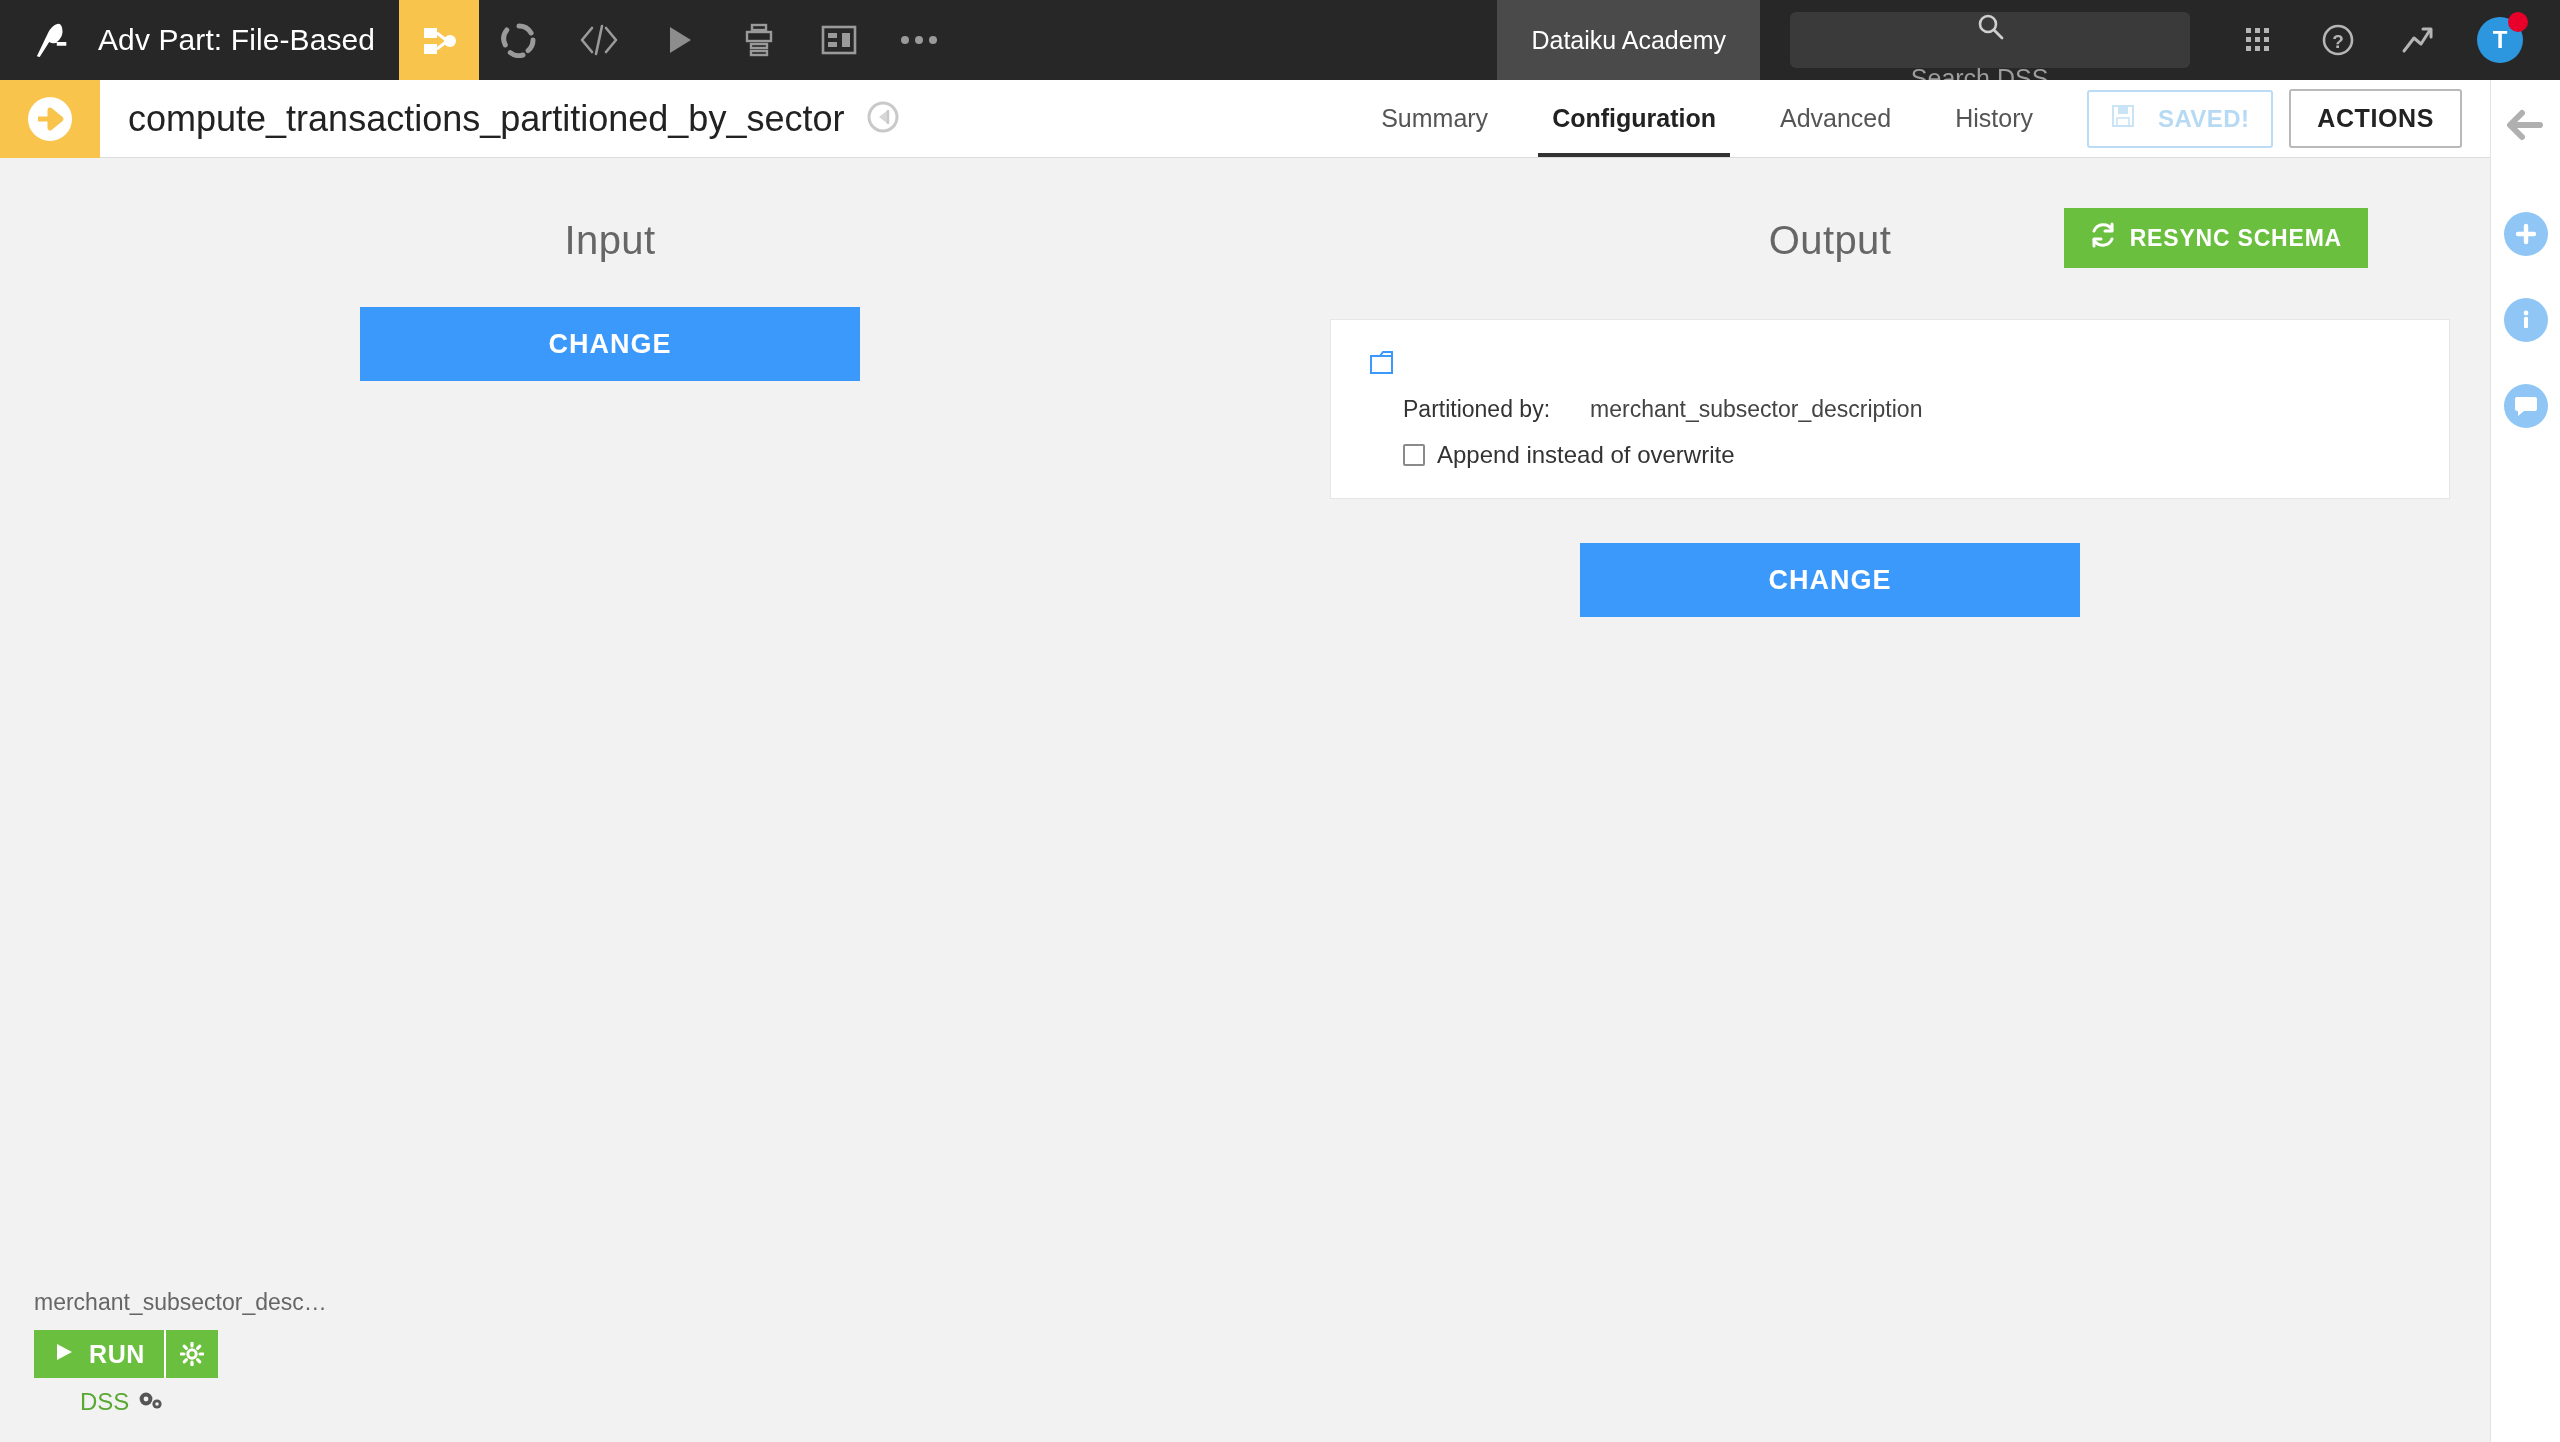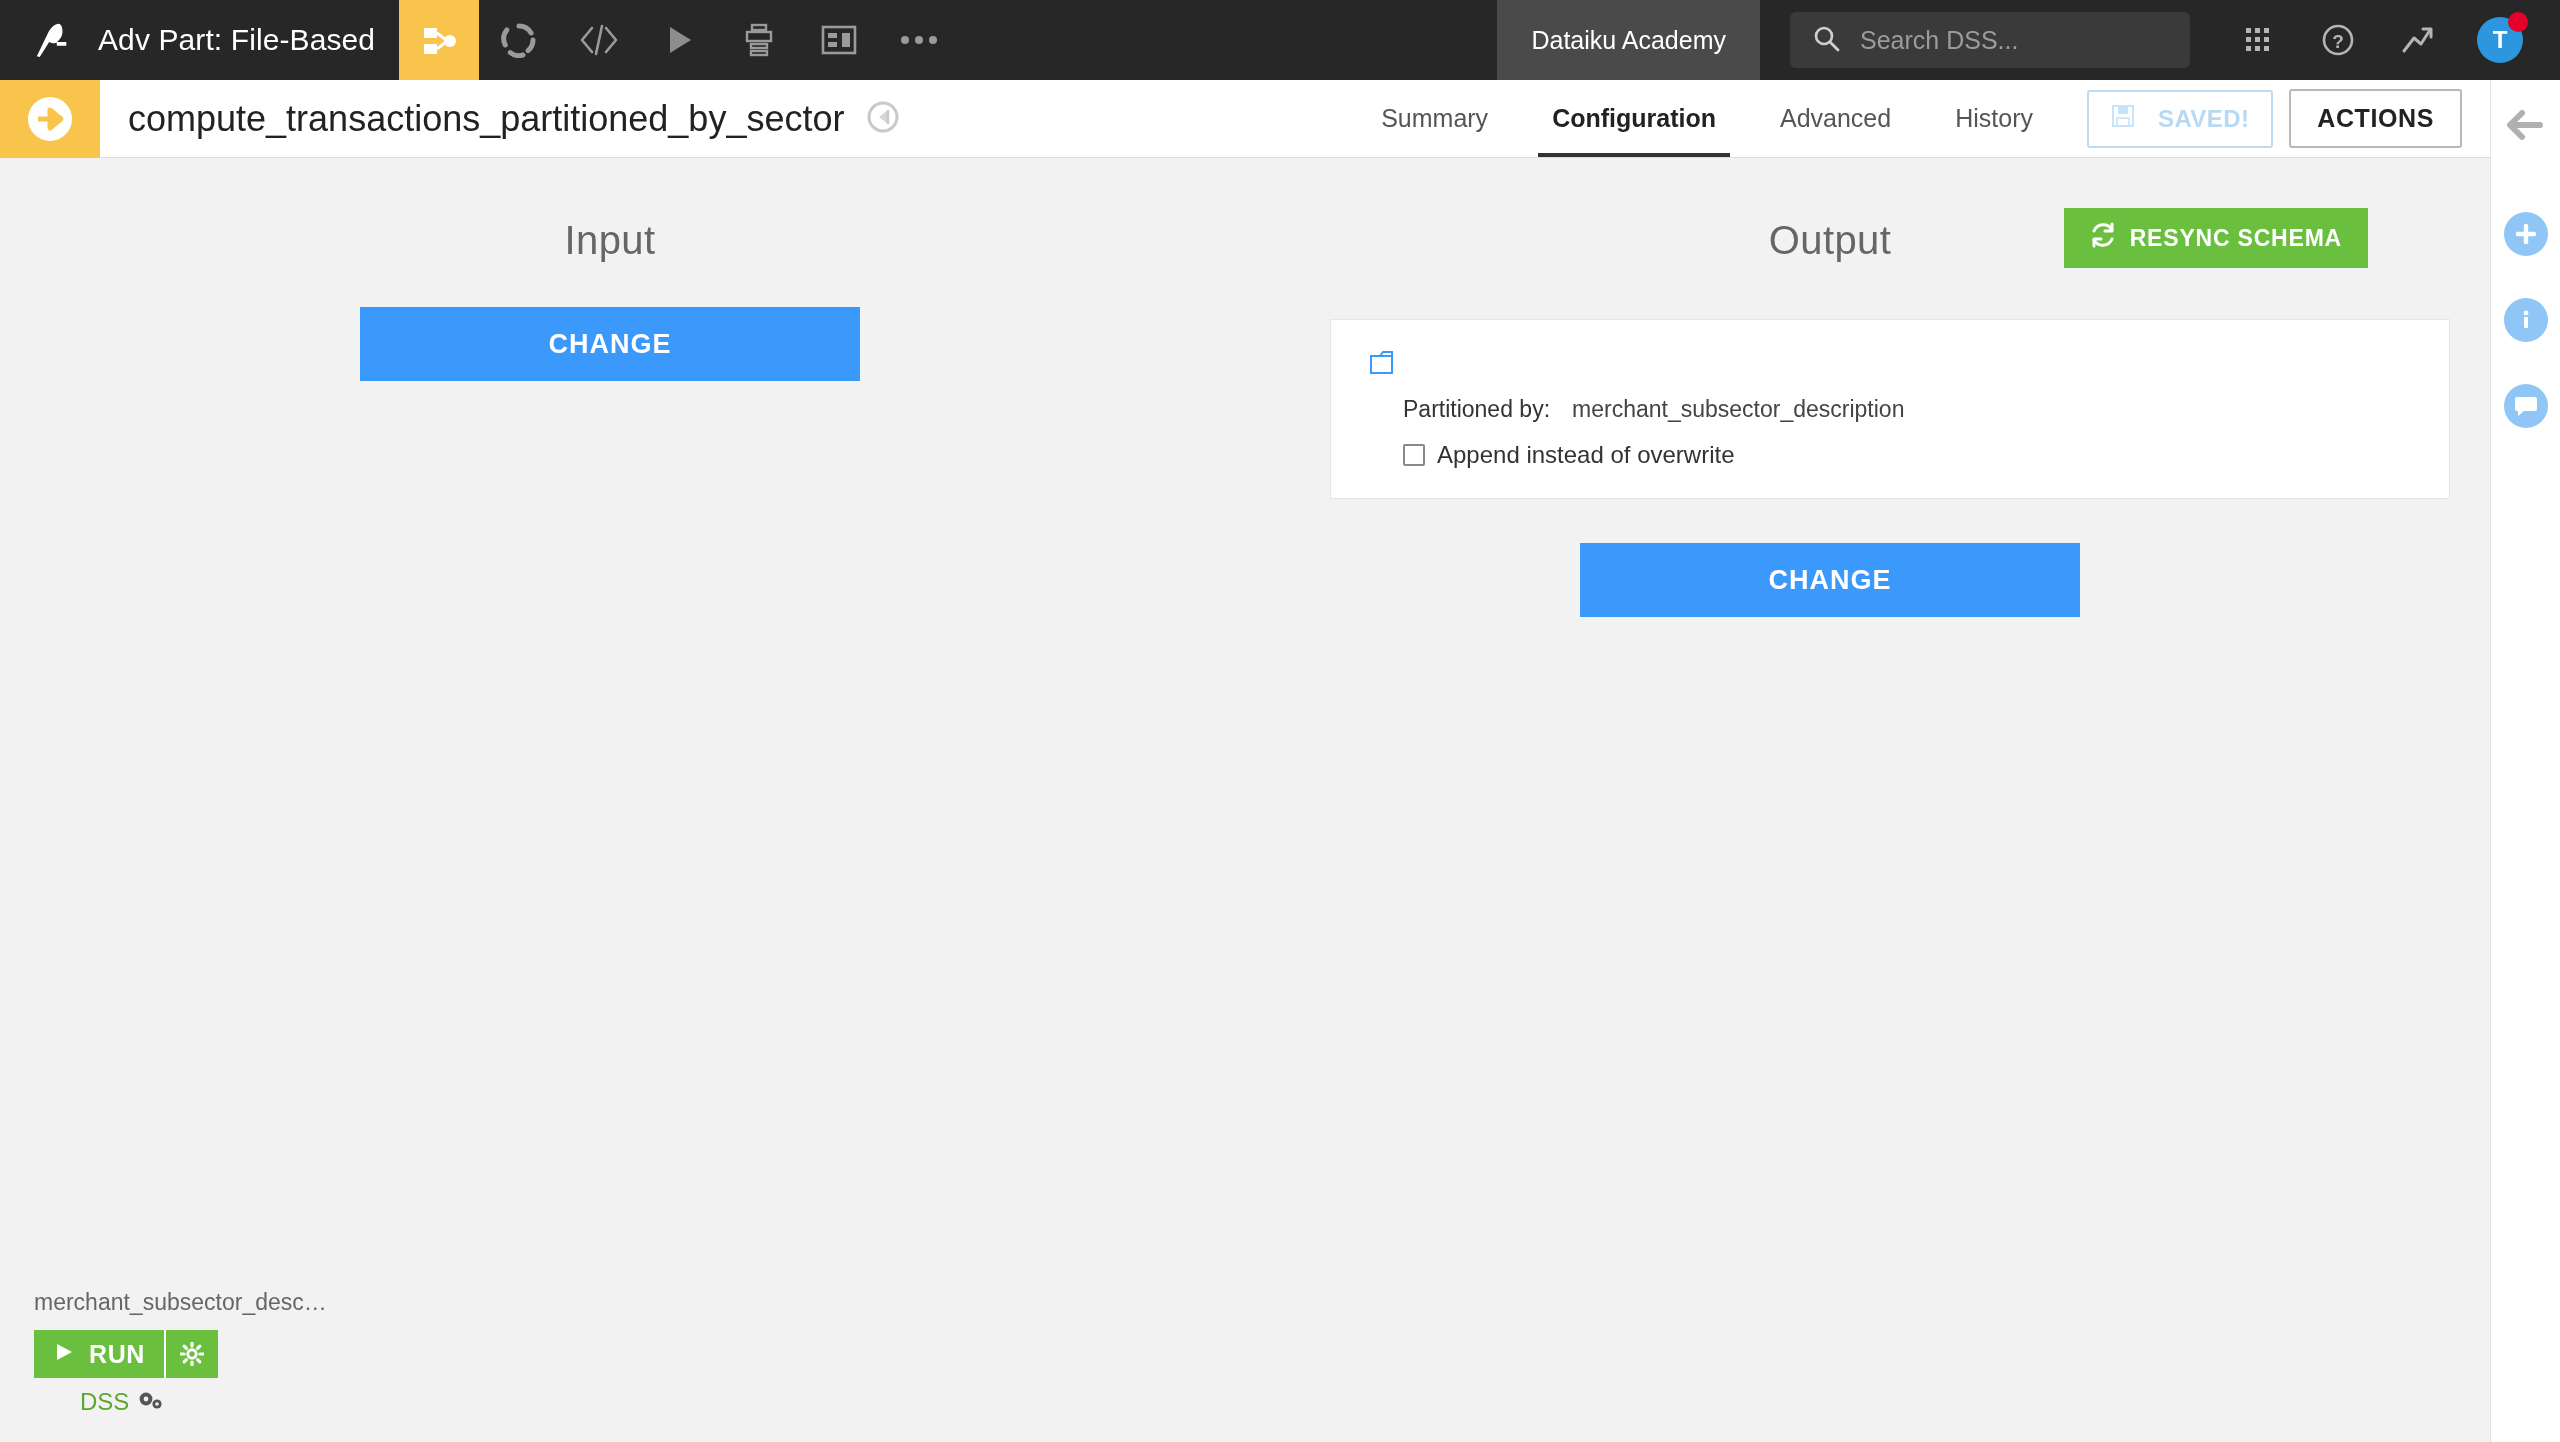--- a/index.html
+++ b/index.html
@@ -47,21 +47,21 @@
 
   .academy-badge {
     display: flex; align-items: center; justify-content: center;
     background: #4a4a4a; color: #ffffff; font-size: 25px;
     padding: 0 34px; height: 80px; white-space: nowrap;
   }
   .nav-right { display: flex; align-items: center; gap: 0; padding-right: 18px; }
   .search-box {
     display: flex; align-items: center; gap: 20px;
     background: #3a3a3a; border-radius: 6px;
-    width: 400px; height: 56px; margin: 0 28px 0 30px; padding: 0 22px;
+    width: 400px; height: 56px; margin: 0 28px 0 30px; padding: 0 22px; flex-direction: column;
   }
   .search-box .ph { color: #9c9c9c; font-size: 25px; }
   .nav-right-icon {
     width: 80px; height: 80px; display: flex; align-items: center; justify-content: center;
     color: #b5b5b5; position: relative;
   }
   .avatar-wrap { width: 84px; height: 80px; display: flex; align-items: center; justify-content: center; position: relative; }
   .avatar {
     width: 46px; height: 46px; border-radius: 50%;
     background: #2c97de; color: #ffffff;
@@ -143,21 +143,21 @@
   .io-card {
     background: #ffffff; border: 1px solid #e6e6e6;
     margin-top: 56px;
   }
   .io-card.input-card { margin-left: 110px; width: 1120px; height: 140px; padding: 48px 0 0 38px; }
   .io-card.output-card { margin-left: 110px; width: 1120px; height: 180px; padding: 30px 0 0 38px; }
   .ds-name-row { display: flex; align-items: center; gap: 18px; }
   .ds-name { font-size: 30px; color: #222222; }
   .ds-name.out { font-size: 30px; }
   .part-row {
-    display: flex; gap: 22px; margin: 16px 0 0 34px;
+    display: flex; gap: 40px; margin: 16px 0 0 34px;
     font-size: 23px; color: #444444;
   }
   .part-label { color: #333333; }
   .append-row { display: flex; align-items: center; gap: 12px; margin: 18px 0 0 34px; }
   .chk-empty {
     width: 22px; height: 22px; border: 2px solid #8a8a8a; background: #ffffff;
     border-radius: 2px;
   }
   .append-label { font-size: 24px; color: #333333; }
 

